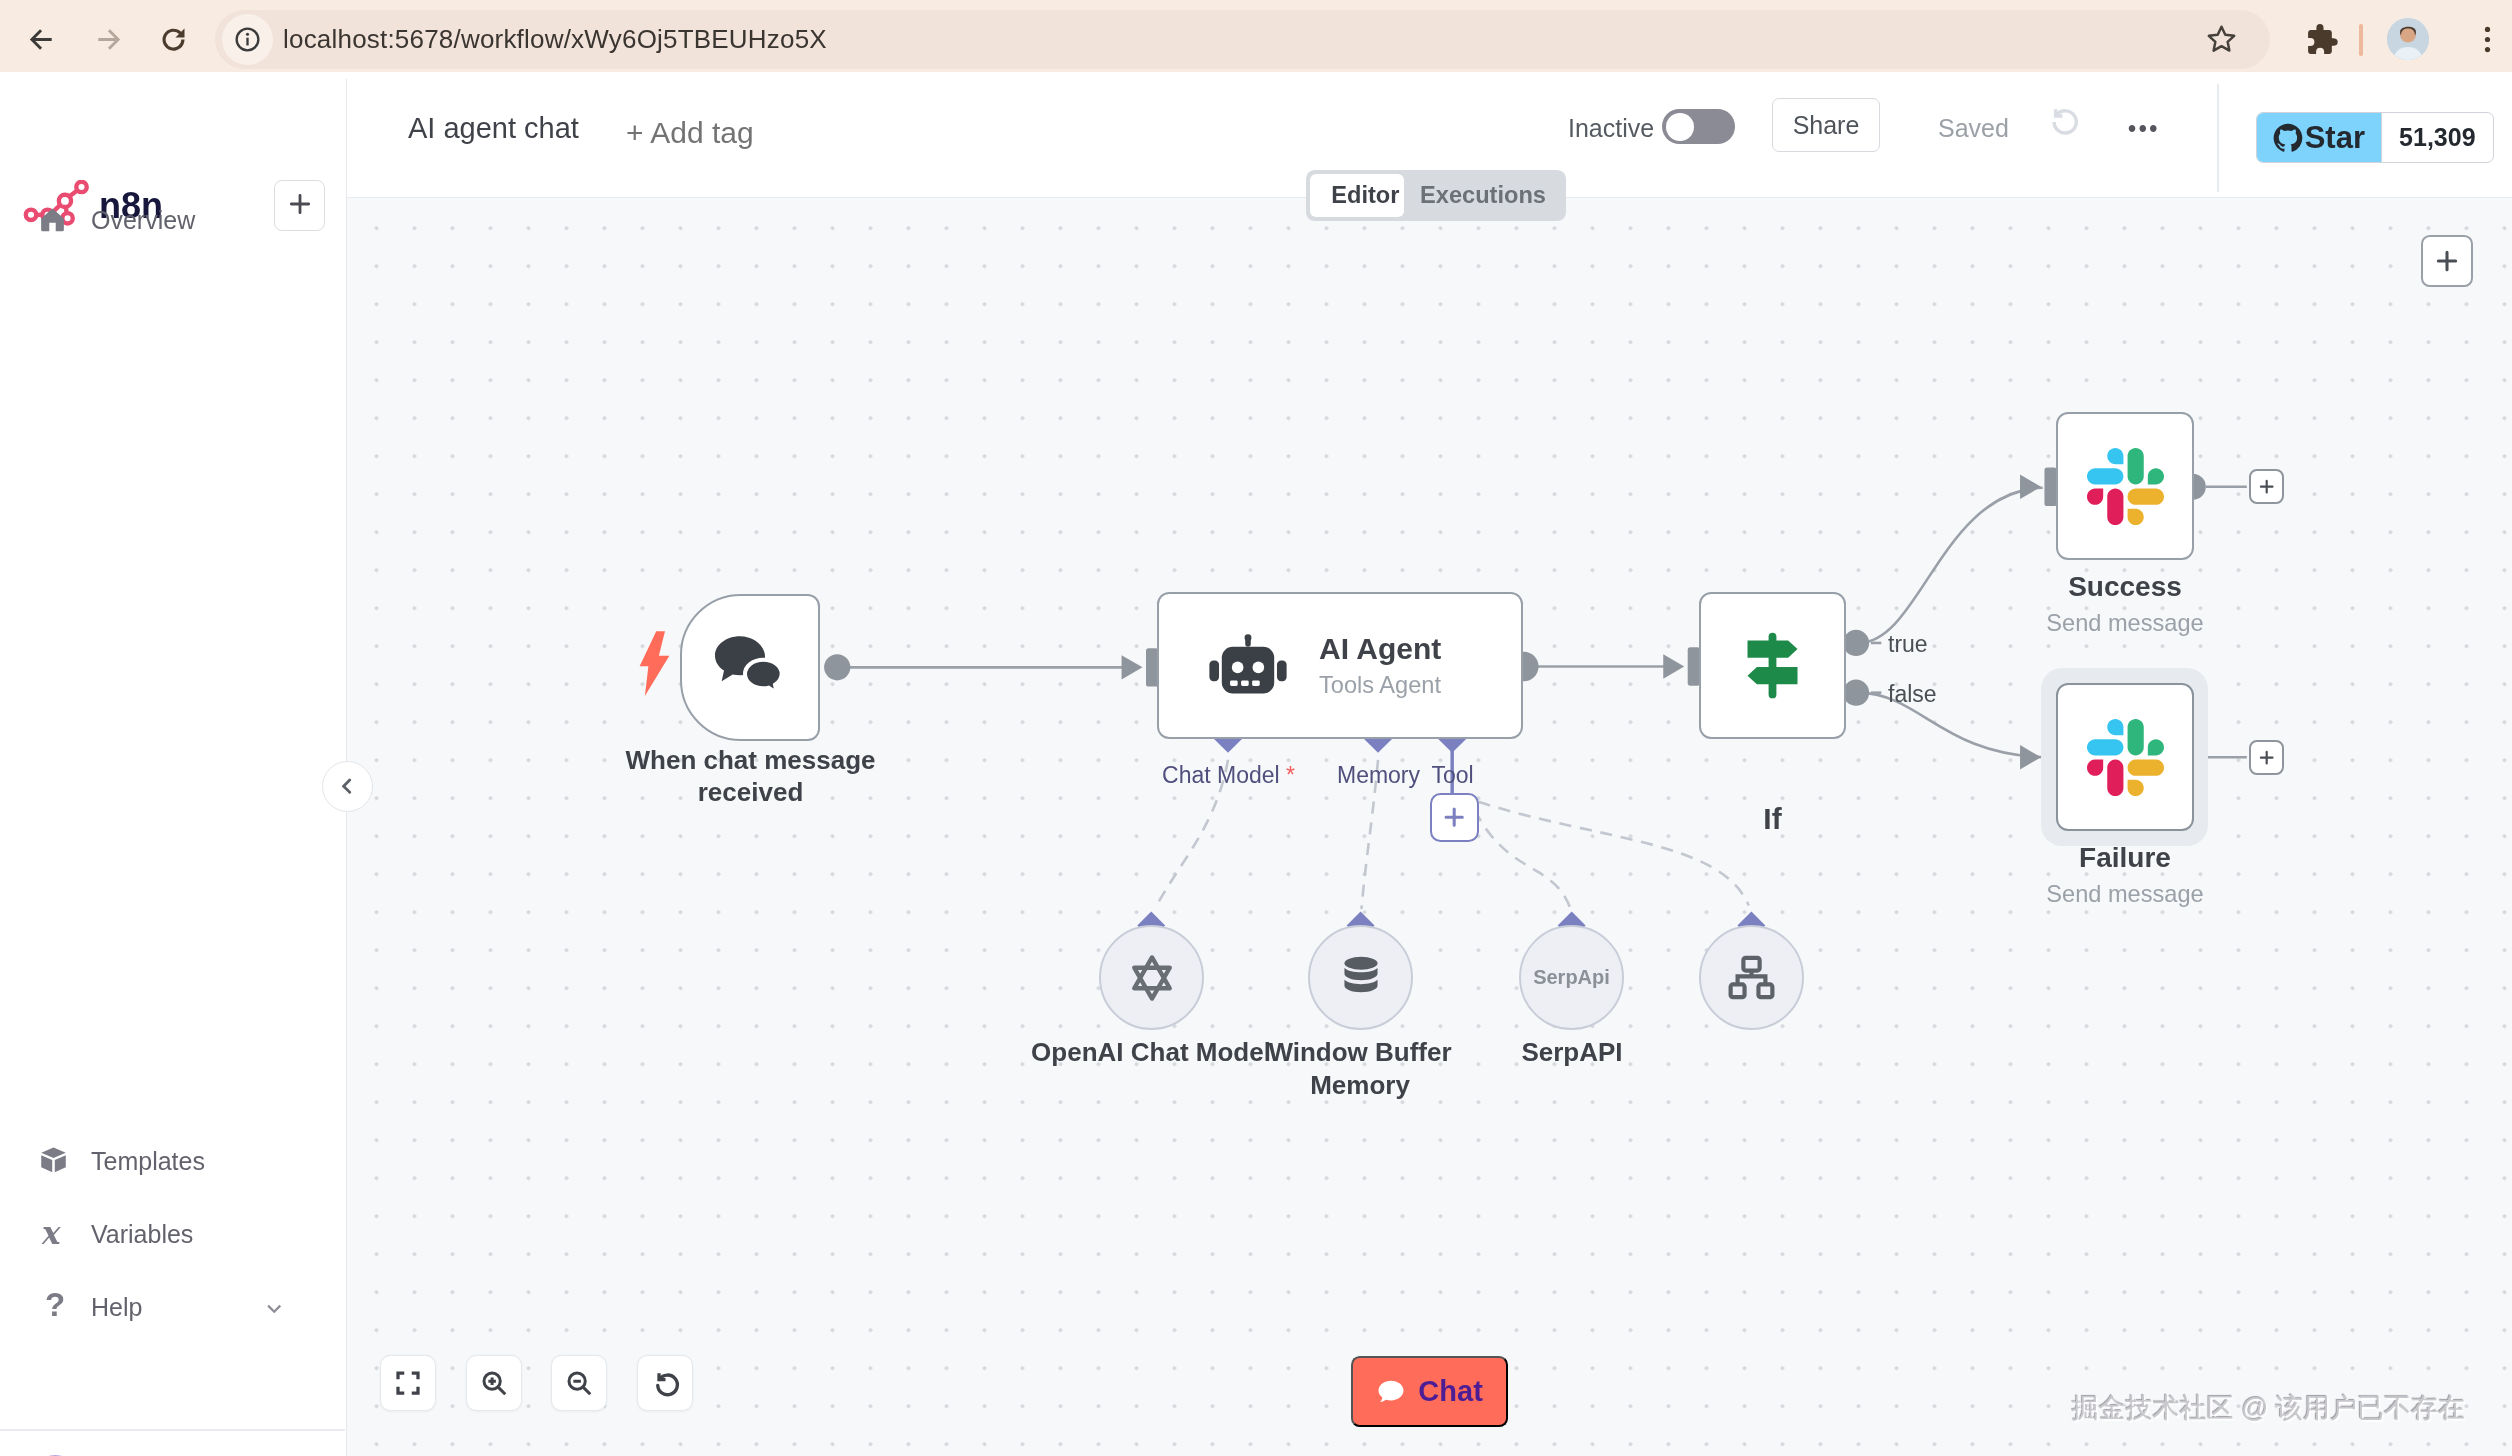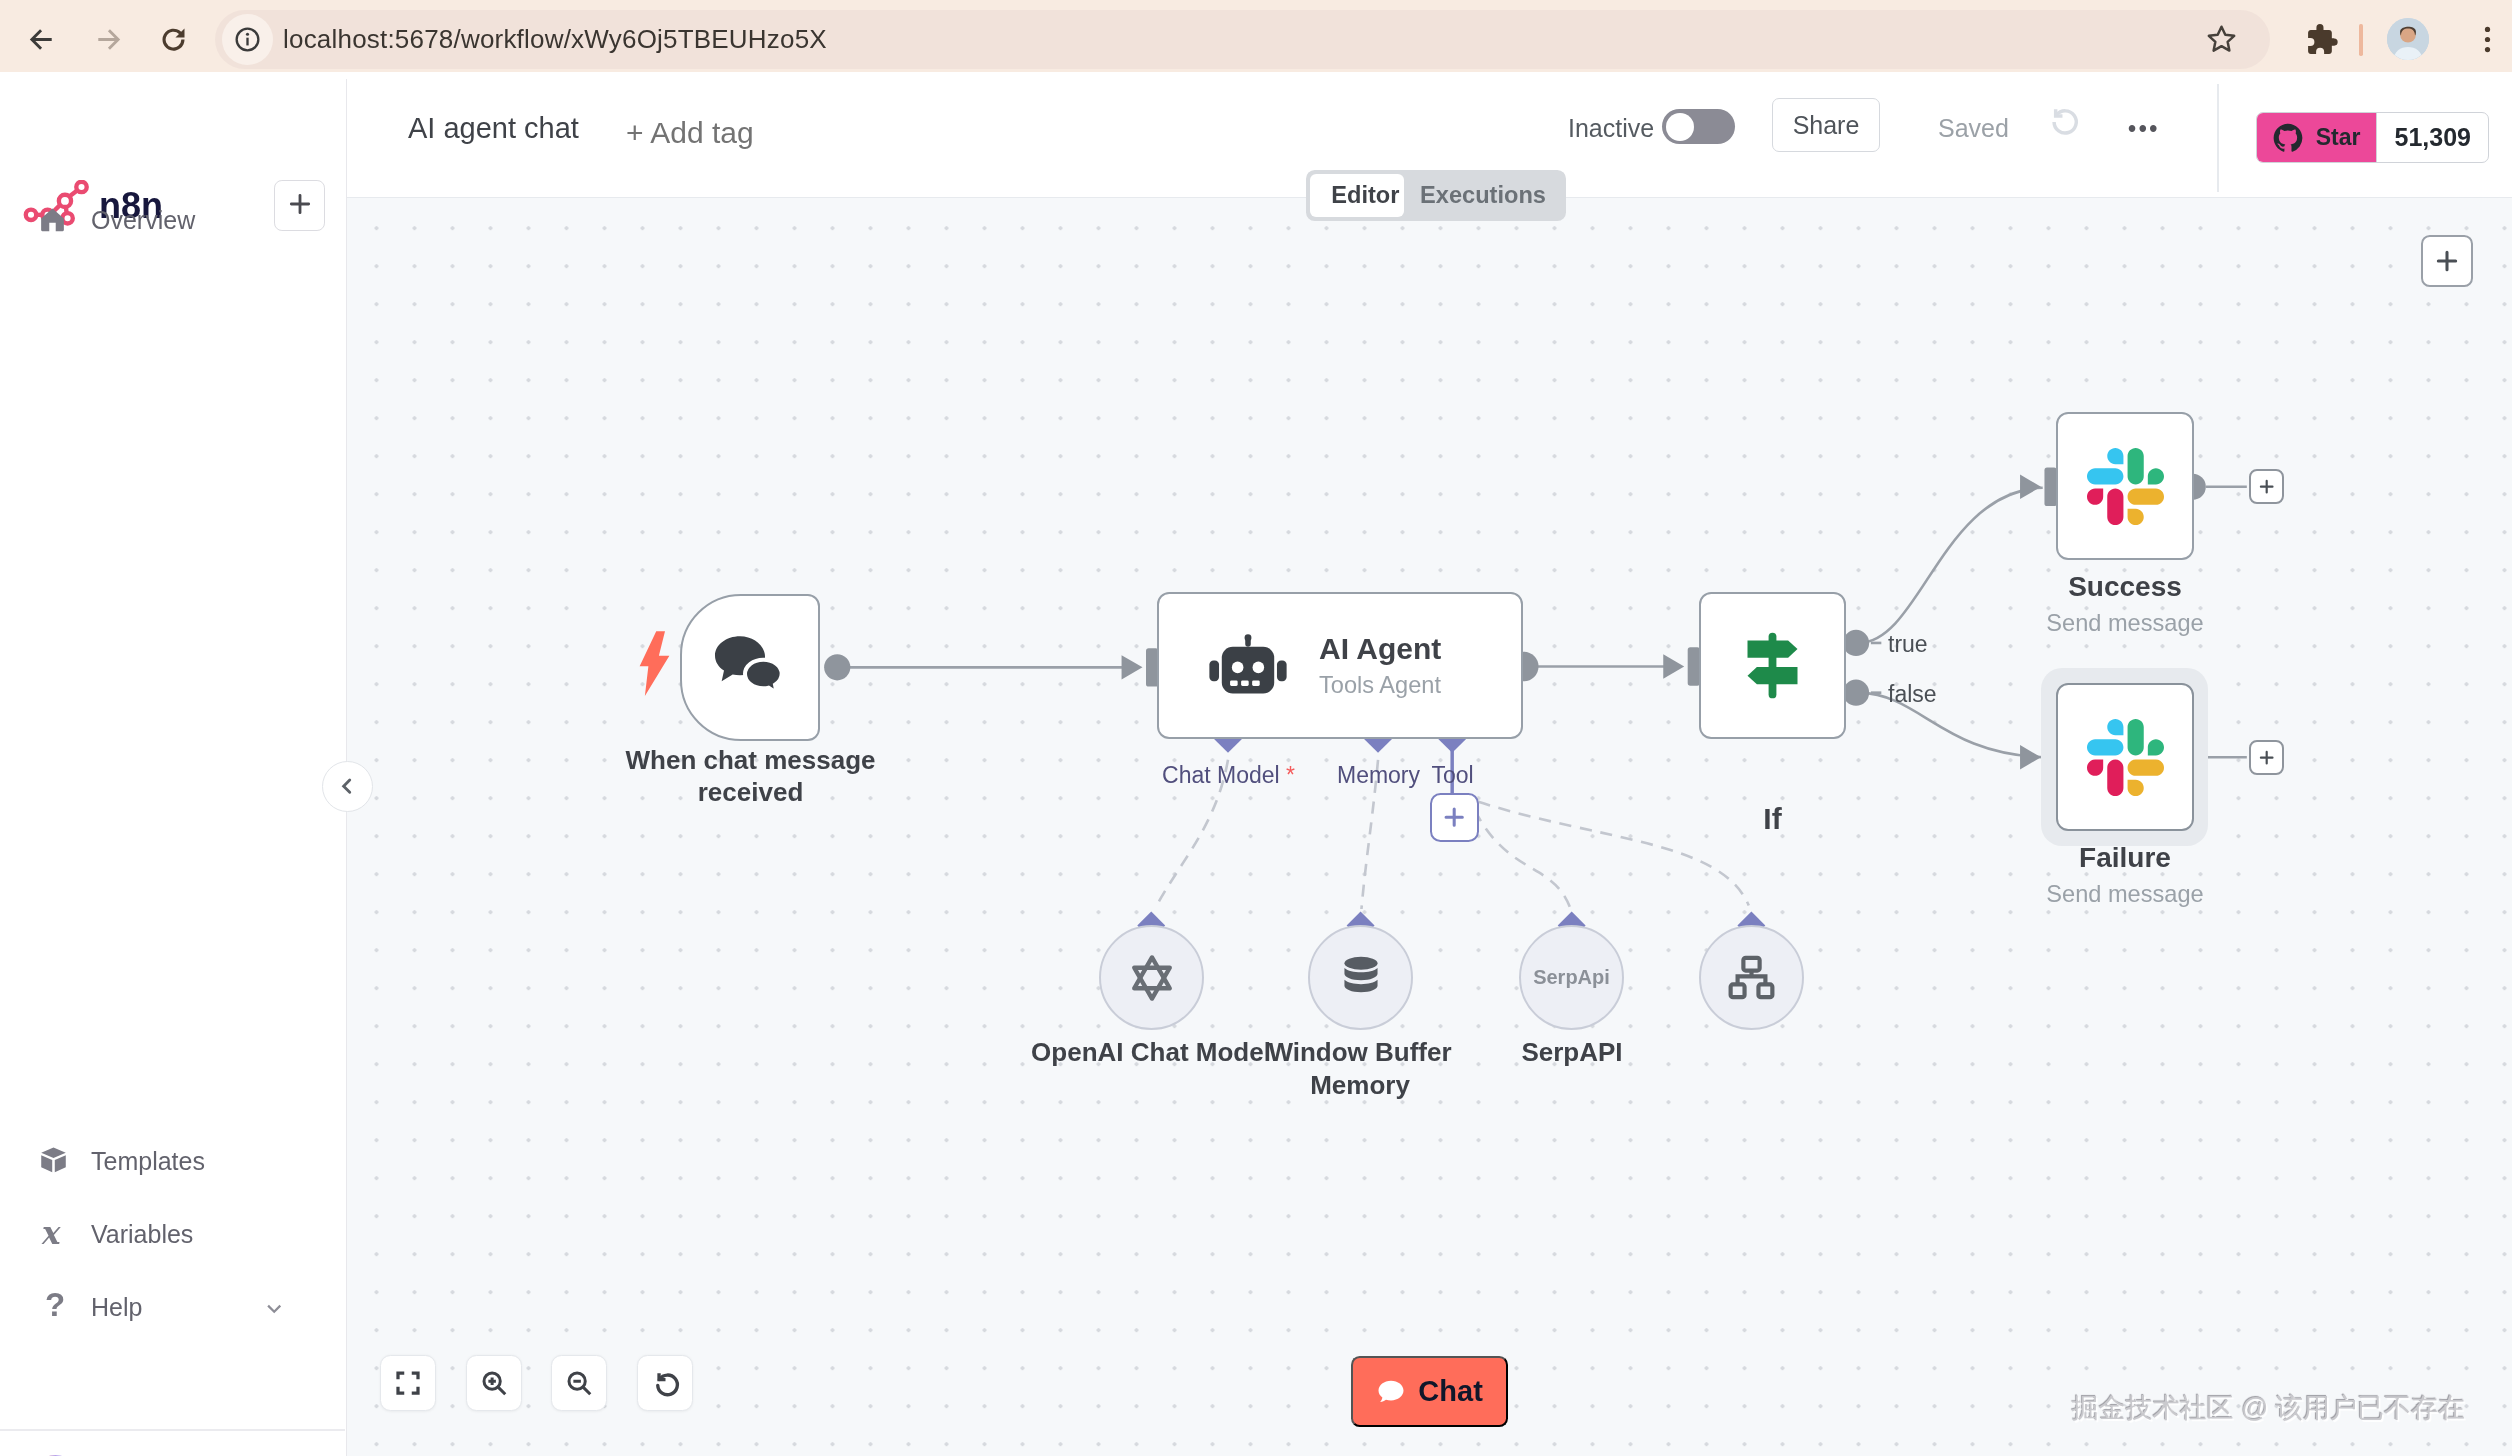--- a/index.html
+++ b/index.html
@@ -43,22 +43,22 @@
   #toggle { position:absolute; left:1315px; top:30px; width:73px; height:35px; border-radius:17.4px; background:#8b8b95; }
   #toggle .knob { position:absolute; left:3.5px; top:3.5px; width:28px; height:28px; border-radius:50%; background:#fff; }
   #share-btn { position:absolute; left:1425px; top:19px; width:108px; height:54px; background:#fff;
     border:1.7px solid #d6d9de; border-radius:7px; font-size:25px; color:#4f545a;
     display:flex; align-items:center; justify-content:center; }
   #saved-label { position:absolute; left:1591px; top:35px; font-size:25px; color:#9ba1a7; }
   #header-more { position:absolute; left:1781px; top:37px; }
   #header-divider { position:absolute; left:1870px; top:5.2px; width:1.7px; height:108px; background:#e7eaee; }
   #github-widget { position:absolute; left:1909px; top:33px; height:51px; display:flex;
     border:1.7px solid #d0d3d9; border-radius:7px; overflow:hidden; background:#fff; }
-  #github-star { display:flex; align-items:center; gap:13px; padding:0 15.7px; background:#ec4899;
-    border-right:1.7px solid #d0d3d9; font-size:23px; font-weight:700; color:#24292f; }
+  #github-star { display:flex; align-items:center; gap:2px; padding:0 15.7px; background:#7dd3fc;
+    border-right:1.7px solid #d0d3d9; font-size:31px; font-weight:700; color:#24292f; }
   #github-count { display:flex; align-items:center; padding:0 17.4px; font-size:25px; font-weight:700; color:#24292f; }
 
   
   #tabs { position:absolute; left:1306px; top:170px; width:260px; height:51px; background:#d7dade;
     border-radius:8.7px; padding:4.4px; display:flex; z-index:5; }
   #tab-editor { width:94px; background:#fff; border-radius:6.1px; display:flex; align-items:center;
     justify-content:center; font-size:23.6px; font-weight:700; color:#3f4248;padding-left:16px; }
   #tab-exec { flex:1; display:flex; align-items:center; justify-content:center;
     font-size:23.6px; font-weight:700; color:#6b7177; }
 
@@ -80,21 +80,21 @@
     background:#edeff5; border:2.6px solid #c9cdd8; display:flex; align-items:center; justify-content:center; }
   .circle-label { position:absolute; width:244px; text-align:center; font-size:26px;
     font-weight:700; color:#3f4248; line-height:1.25; }
   .port-label { position:absolute; width:227px; text-align:center; font-size:23px; color:#514f7d; }
   .bool-label { position:absolute; font-size:23px; color:#4a4f55; }
   .ctrl-btn { position:absolute; width:56px; height:56px; background:#fff; border:1.7px solid #e5e8ec;
     border-radius:10.5px; display:flex; align-items:center; justify-content:center;
     box-shadow:0 0.9px 2.6px rgba(0,0,0,.05); }
   #chat-btn { position:absolute; left:1004px; top:1159px; width:157px; height:71px; background:#ff6d5a;
     border-radius:8.7px; display:flex; align-items:center; justify-content:center; gap:12.2px;
-    color:#0f172a; font-size:29px; font-weight:700; }
+    color:#4c1d95; font-size:29px; font-weight:700; }
   #watermark { position:absolute; right:47px; top:1193px; font-size:27px; color:#c9c9cd;
     text-shadow:1.7px 1.7px 0.9px #ffffff, -0.9px -0.9px 0.9px #9b9ba1; font-family:"Liberation Sans", sans-serif; }
   #collapse-btn { position:absolute; left:322px; top:761px; width:51px; height:51px; border-radius:50%;
     background:#fff; border:1.7px solid #e2e5e9; z-index:6; display:flex; align-items:center; justify-content:center; }
   #canvas-plus { position:absolute; left:2074px; top:38px; width:52px; height:52px; background:#fff;
     border:2.6px solid #9aa0a8; border-radius:8.7px; display:flex; align-items:center; justify-content:center; }
   #failure-halo { position:absolute; left:1694px; top:471px; width:167px; height:178px;
     border-radius:21px; background:#e7eaee; }
 </style>
 </head>

